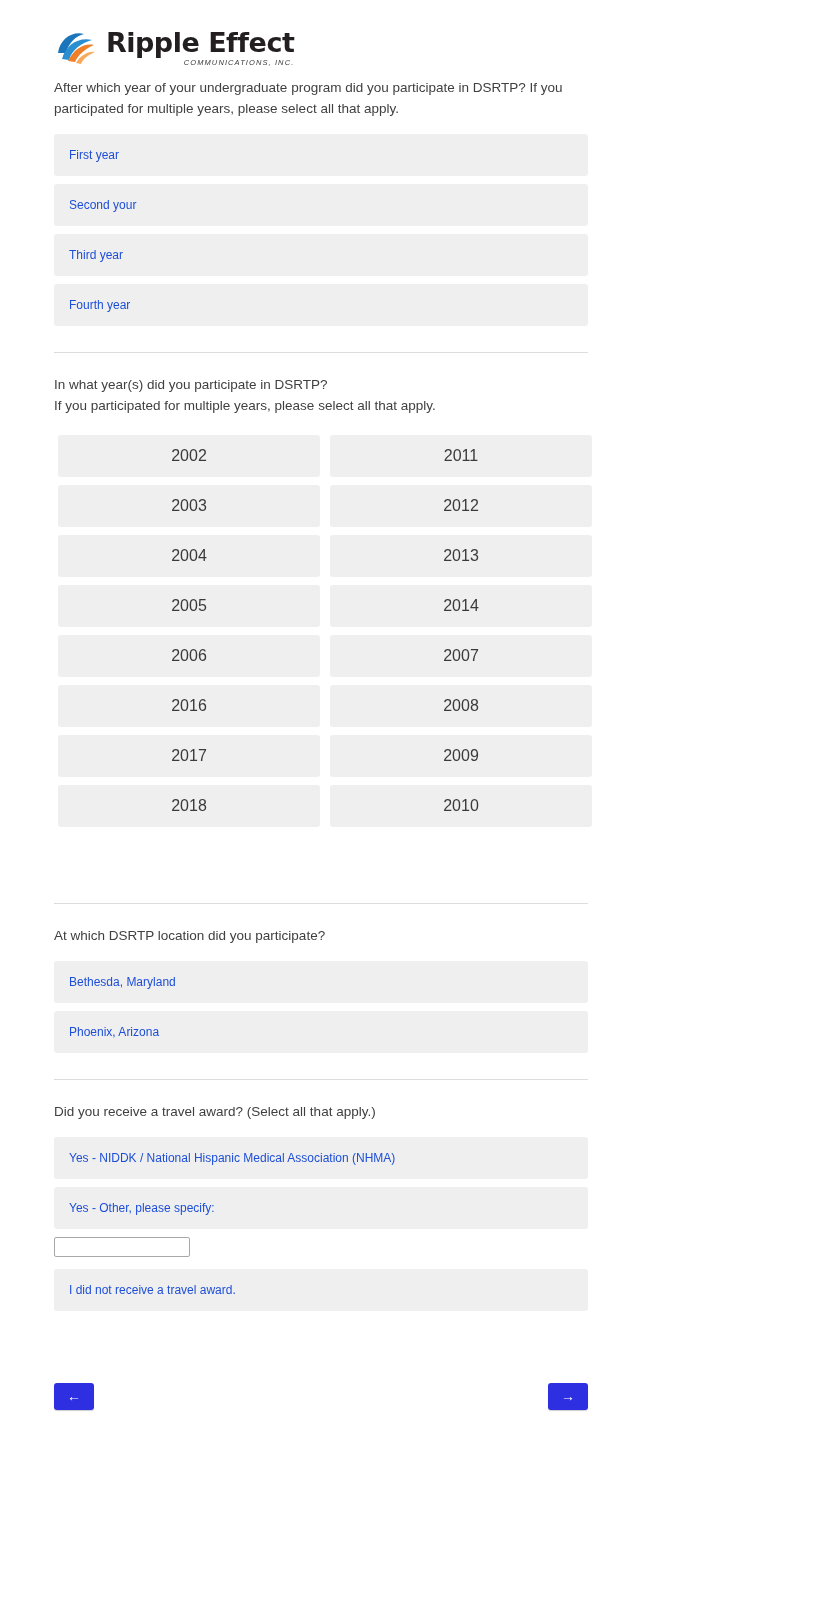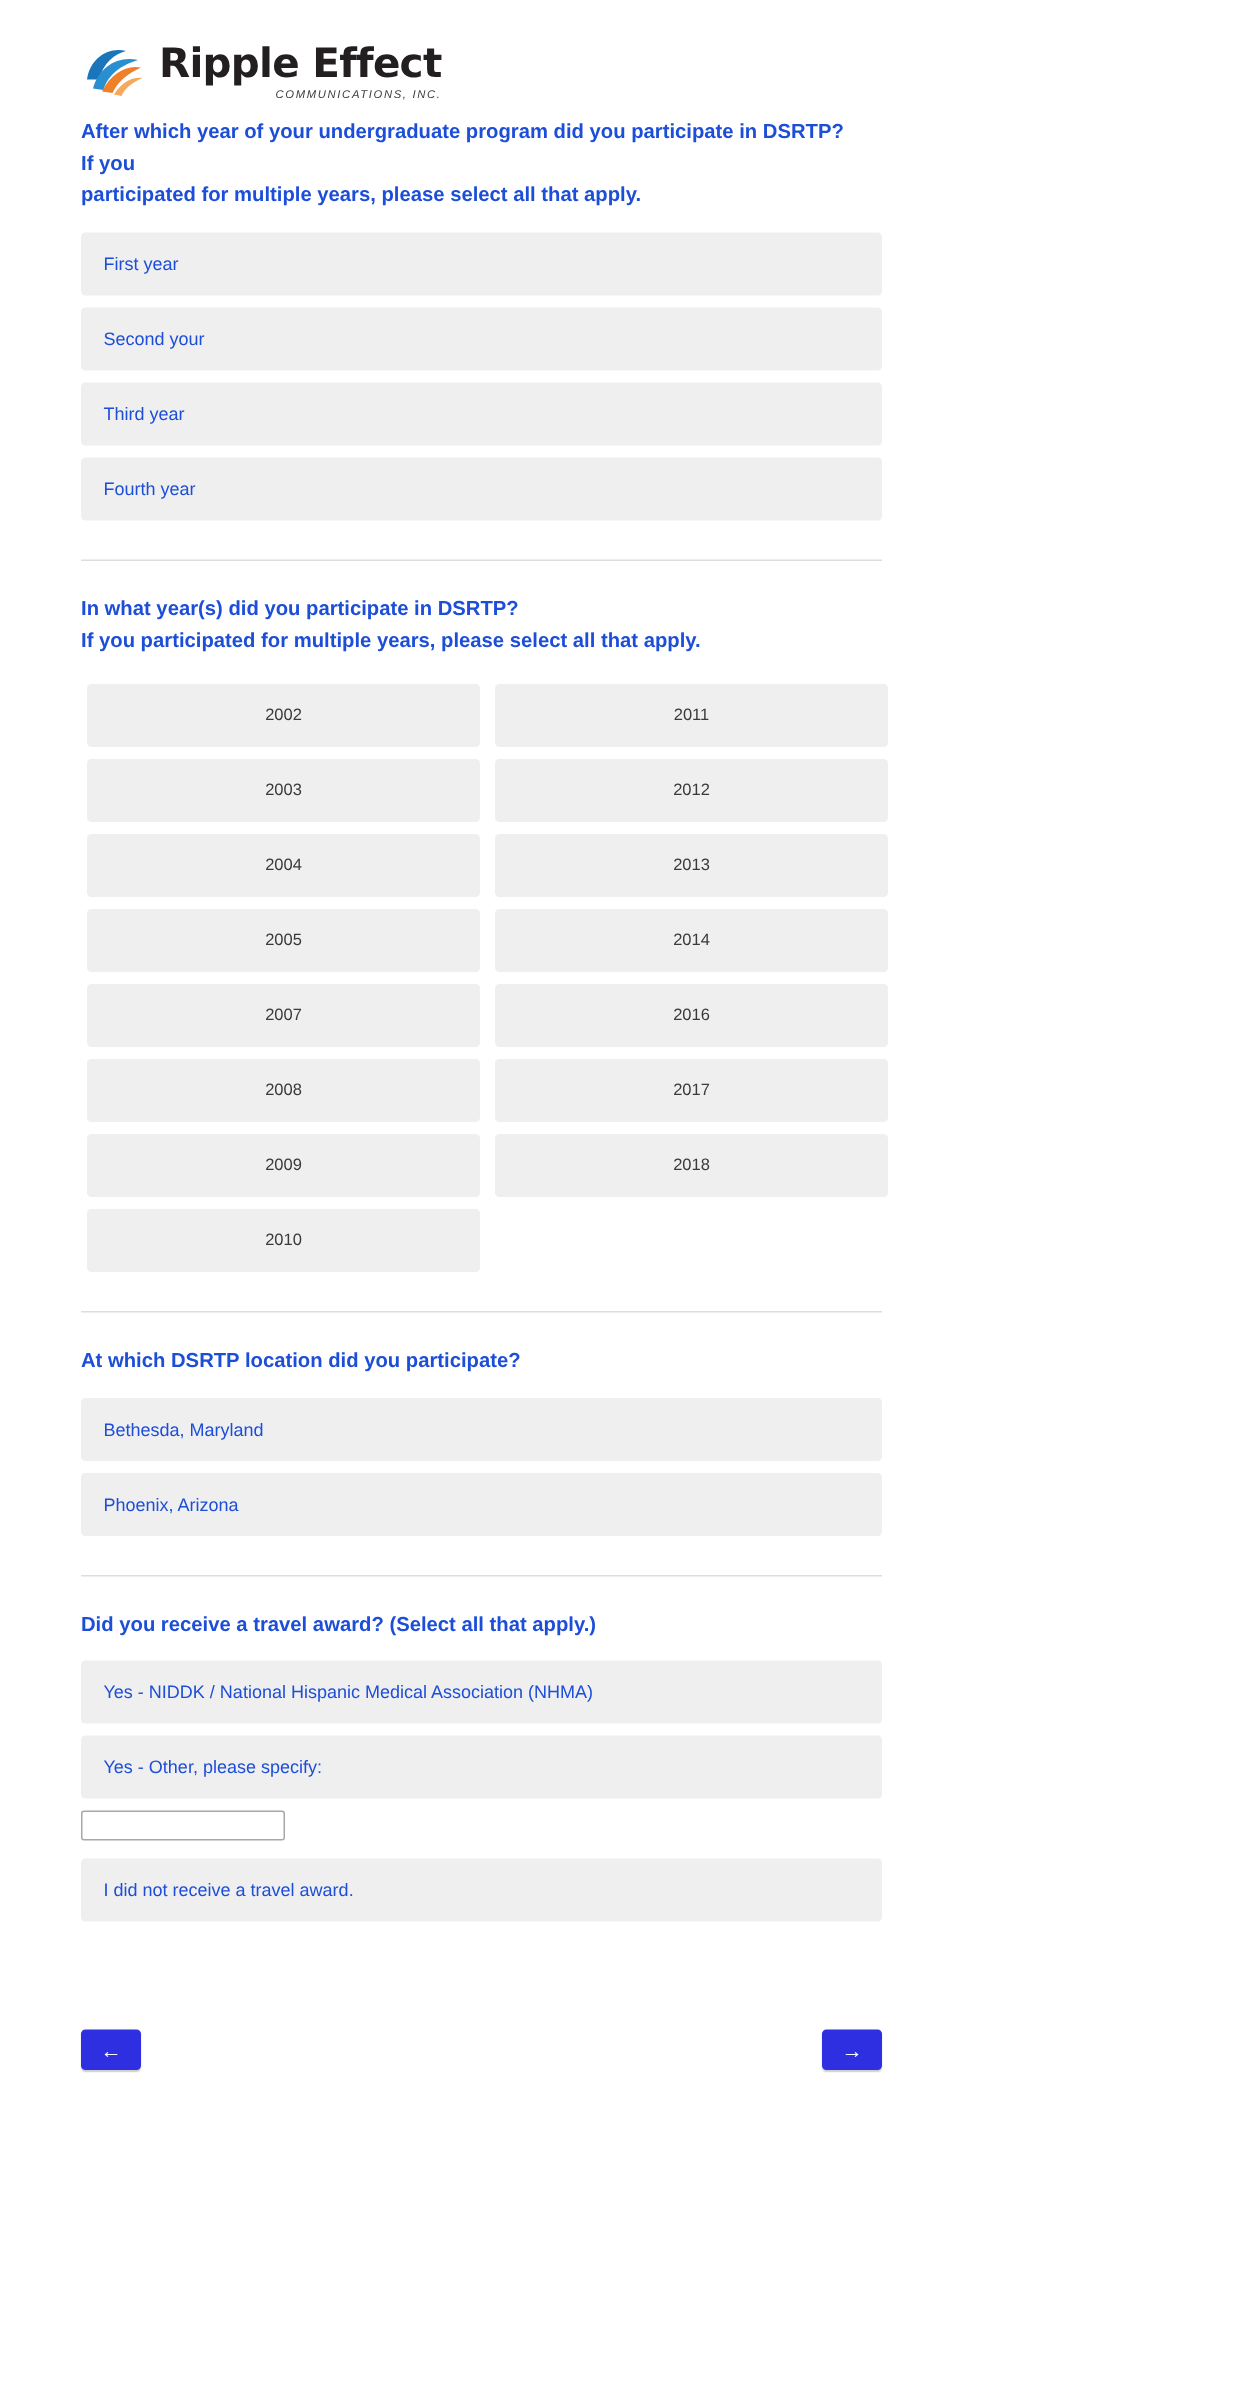--- a/index.html
+++ b/index.html
@@ -59,25 +59,24 @@
 
   
   .form-body {
     padding: 0 54px 0 54px;
   }
   .question {
     margin: 0;
   }
   .q-text {
     font-size: 13.5px;
-    color: #1d4ed8;
+    color: #404040;
     line-height: 1.55;
     max-width: 520px;
     margin: 0 0 14px 0;
-    font-weight: bold;
   }
   .q-text .line { display: block; }
 
   .options {
     display: block;
   }
   .option {
     background: #efefef;
     border: none;
     border-radius: 3px;
@@ -102,21 +101,21 @@
     padding-left: 4px;
     margin-top: 18px;
   }
   .year-opt {
     background: #efefef;
     border-radius: 3px;
     height: 42px;
     display: flex;
     align-items: center;
     justify-content: center;
-    font-size: 11px;
+    font-size: 16px;
     color: #3a3a3a;
     cursor: pointer;
     user-select: none;
   }
   .year-opt.empty {
     background: transparent;
     cursor: default;
   }
 
   .divider {
@@ -224,20 +223,21 @@
 
         <div class="year-opt">2003</div>
         <div class="year-opt">2012</div>
 
         <div class="year-opt">2004</div>
         <div class="year-opt">2013</div>
 
         <div class="year-opt">2005</div>
         <div class="year-opt">2014</div>
 
+        <div class="year-opt">2006</div>
 
         <div class="year-opt">2007</div>
         <div class="year-opt">2016</div>
 
         <div class="year-opt">2008</div>
         <div class="year-opt">2017</div>
 
         <div class="year-opt">2009</div>
         <div class="year-opt">2018</div>
 

